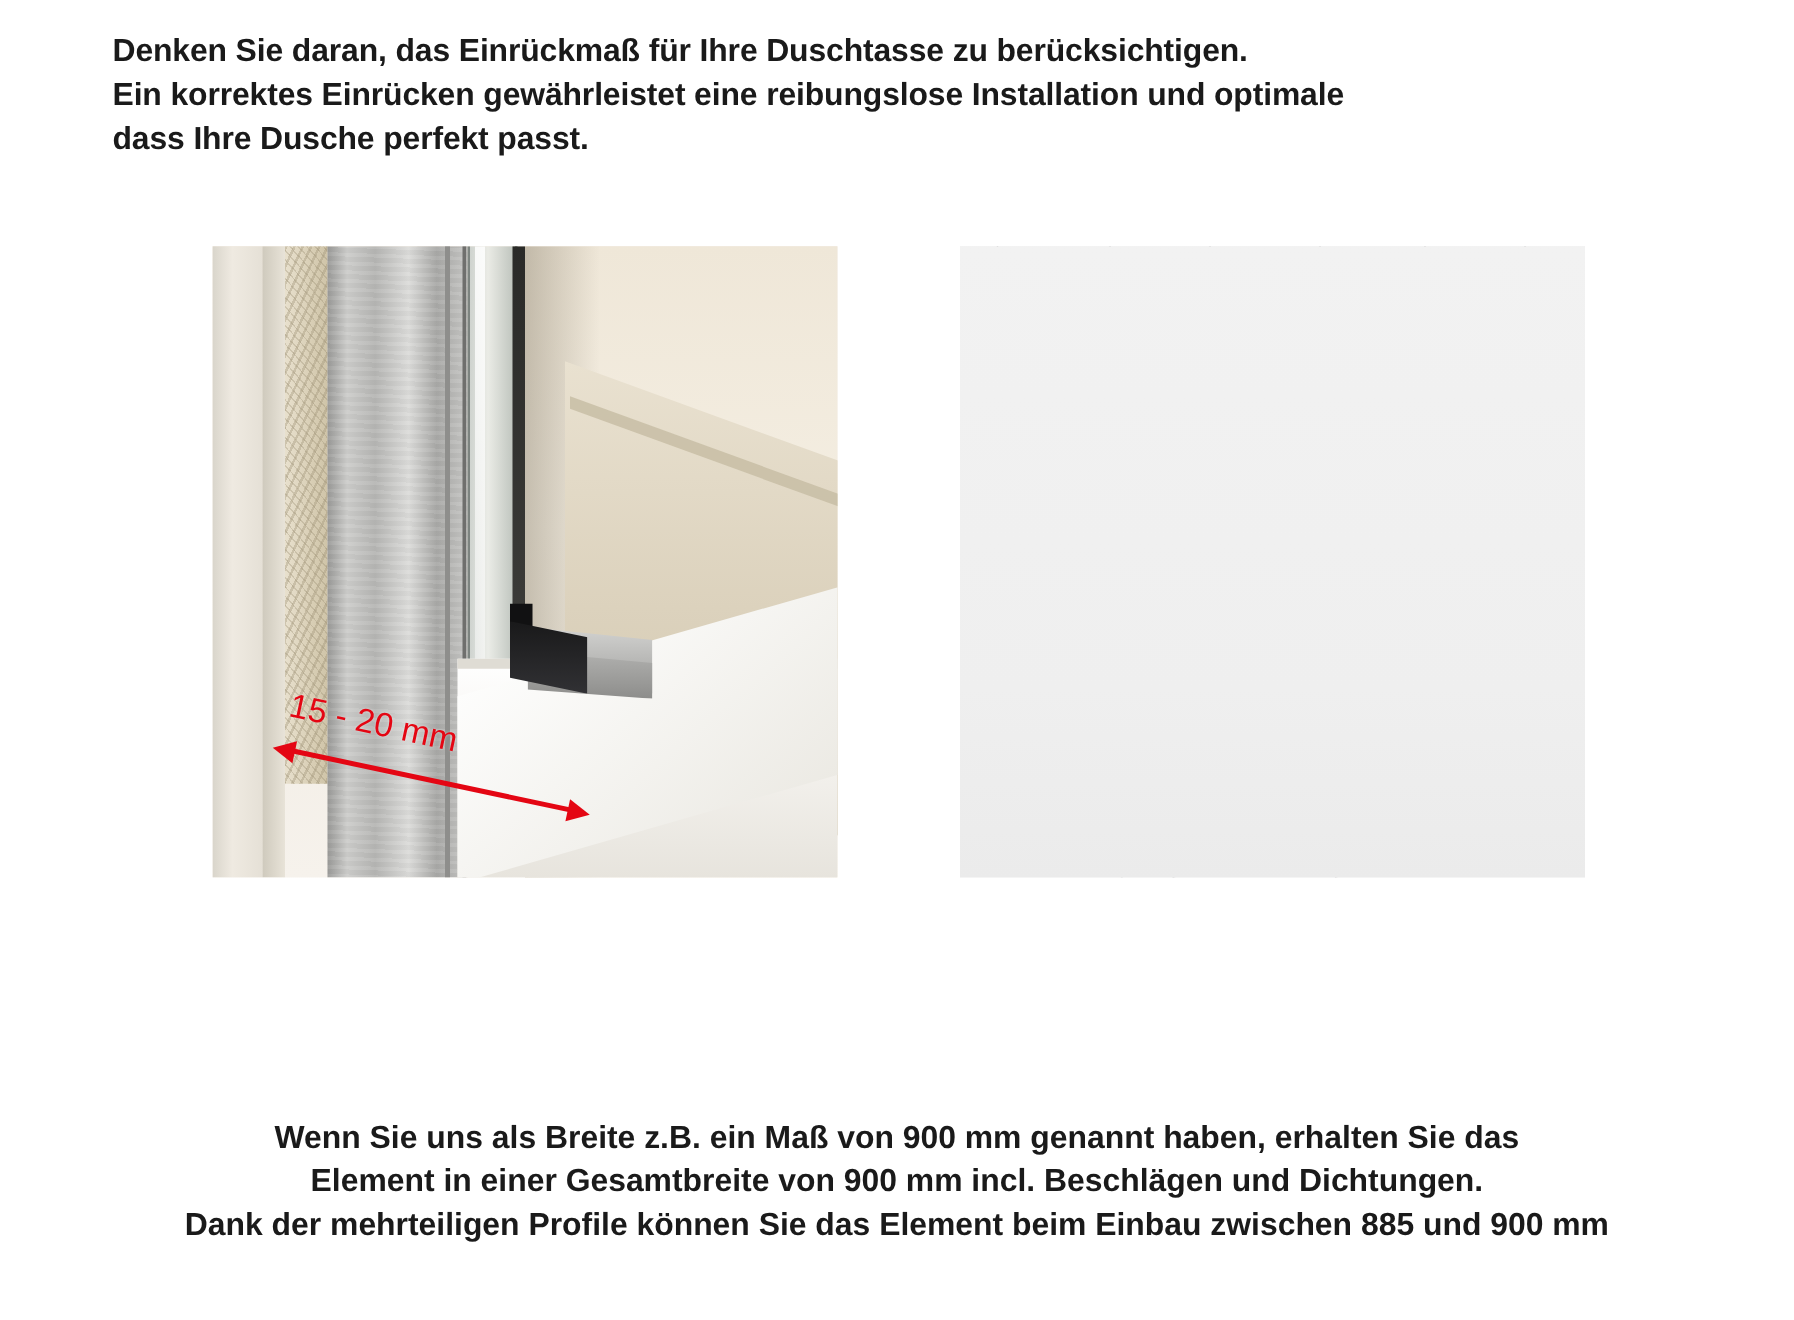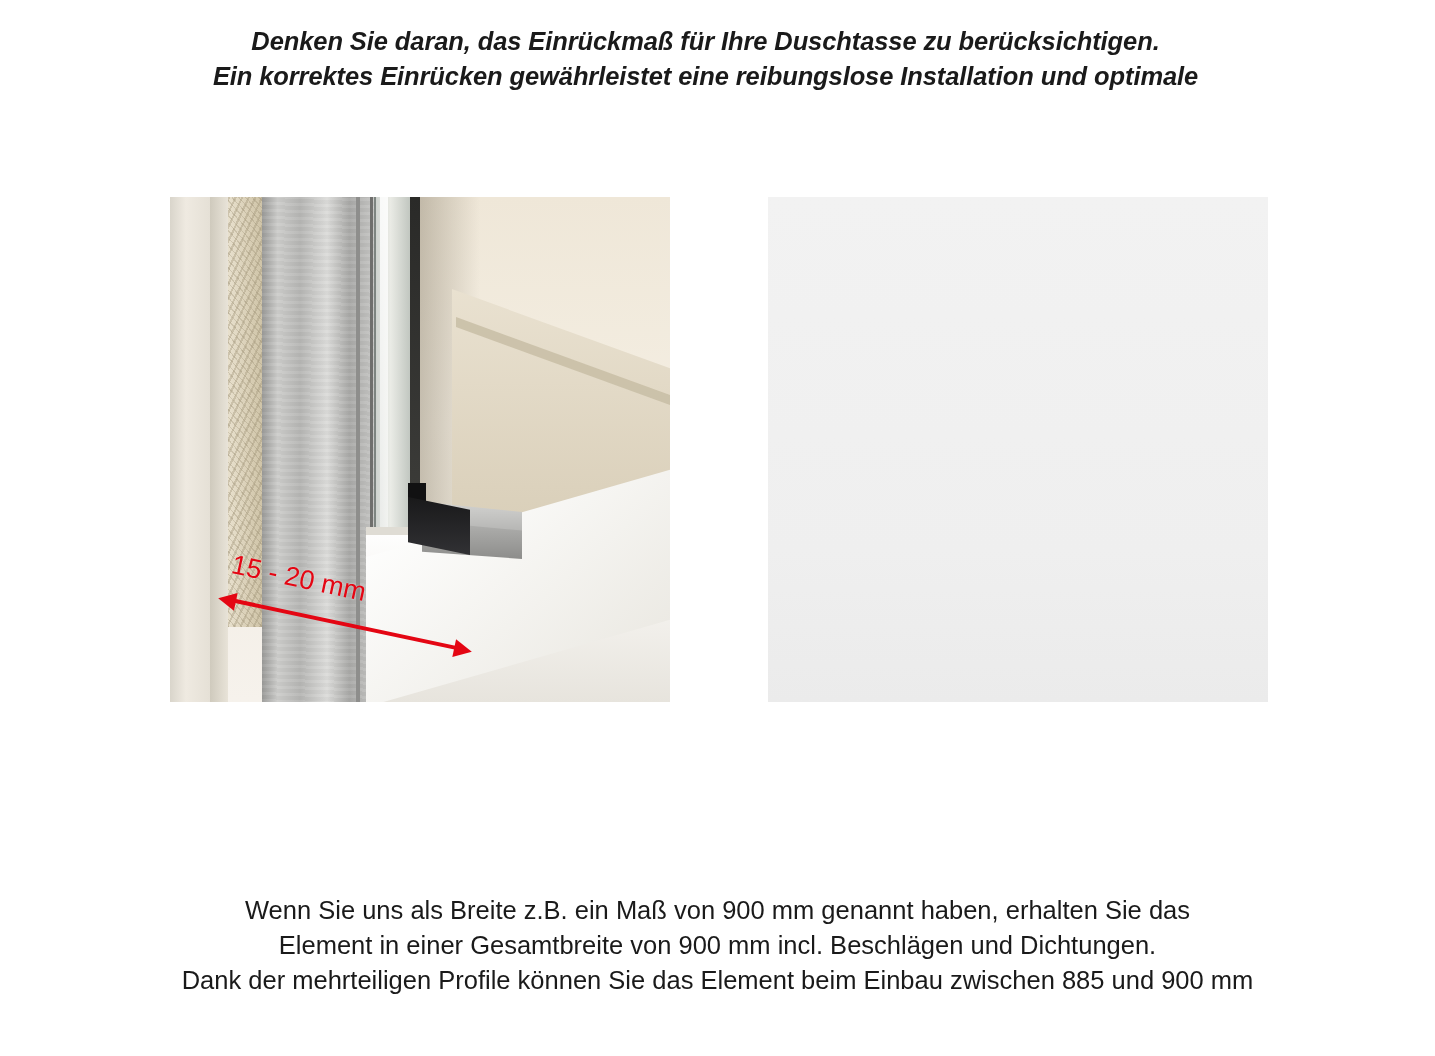--- a/index.html
+++ b/index.html
@@ -20,28 +20,26 @@
     width: 1435px;
     height: 1056px;
     position: relative;
     box-sizing: border-box;
   }
 
   
   .top-text {
     position: absolute;
     top: 24px;
-    left: 78px;
+    left: 90px;
     width: 1255px;
-    text-align: center;
     font-weight: bold;
     font-size: 25.5px;
     line-height: 1.37;
     letter-spacing: -0.1px;
-    font-style: italic;
   }
   .top-text .line {
     display: block;
     white-space: nowrap;
   }
 
   
   .images-row {
     position: absolute;
     top: 197px;
@@ -232,34 +230,35 @@
     font-weight: bold;
     font-size: 25.5px;
     line-height: 1.38;
   }
   .bottom-text {
     position: absolute;
     top: 893px;
     left: 40px;
     width: 1355px;
     text-align: center;
-    font-weight: normal;
+    font-weight: bold;
     font-size: 25.5px;
     line-height: 1.38;
   }
   .mid-text .line, .bottom-text .line { display:block; white-space:nowrap; }
 </style>
 </head>
 <body>
 
 <div class="page">
 
   <div class="top-text">
     <span class="line">Denken Sie daran, das Einrückmaß für Ihre Duschtasse zu berücksichtigen.</span>
     <span class="line">Ein korrektes Einrücken gewährleistet eine reibungslose Installation und optimale</span>
+    <span class="line">dass Ihre Dusche perfekt passt.</span>
   </div>
 
   <div class="images-row">
 
     <div class="photo-frame" id="photo-left">
       <div class="lp lp-wall"></div>
       <div class="lp lp-wall2"></div>
       <div class="lp lp-foam"></div>
       <div class="lp lp-alu"></div>
       <div class="lp lp-alu-sheen"></div>

